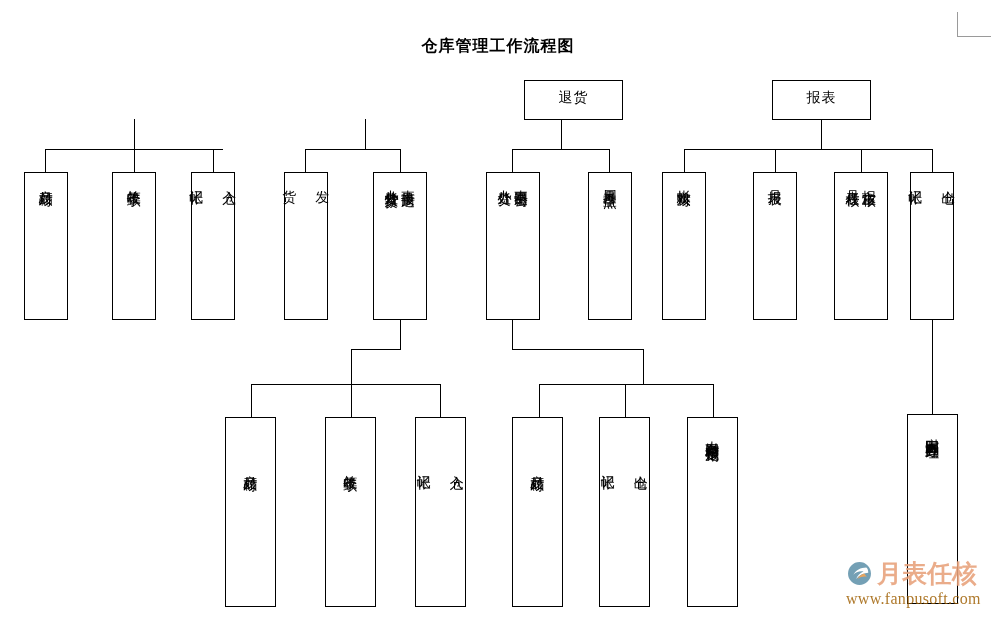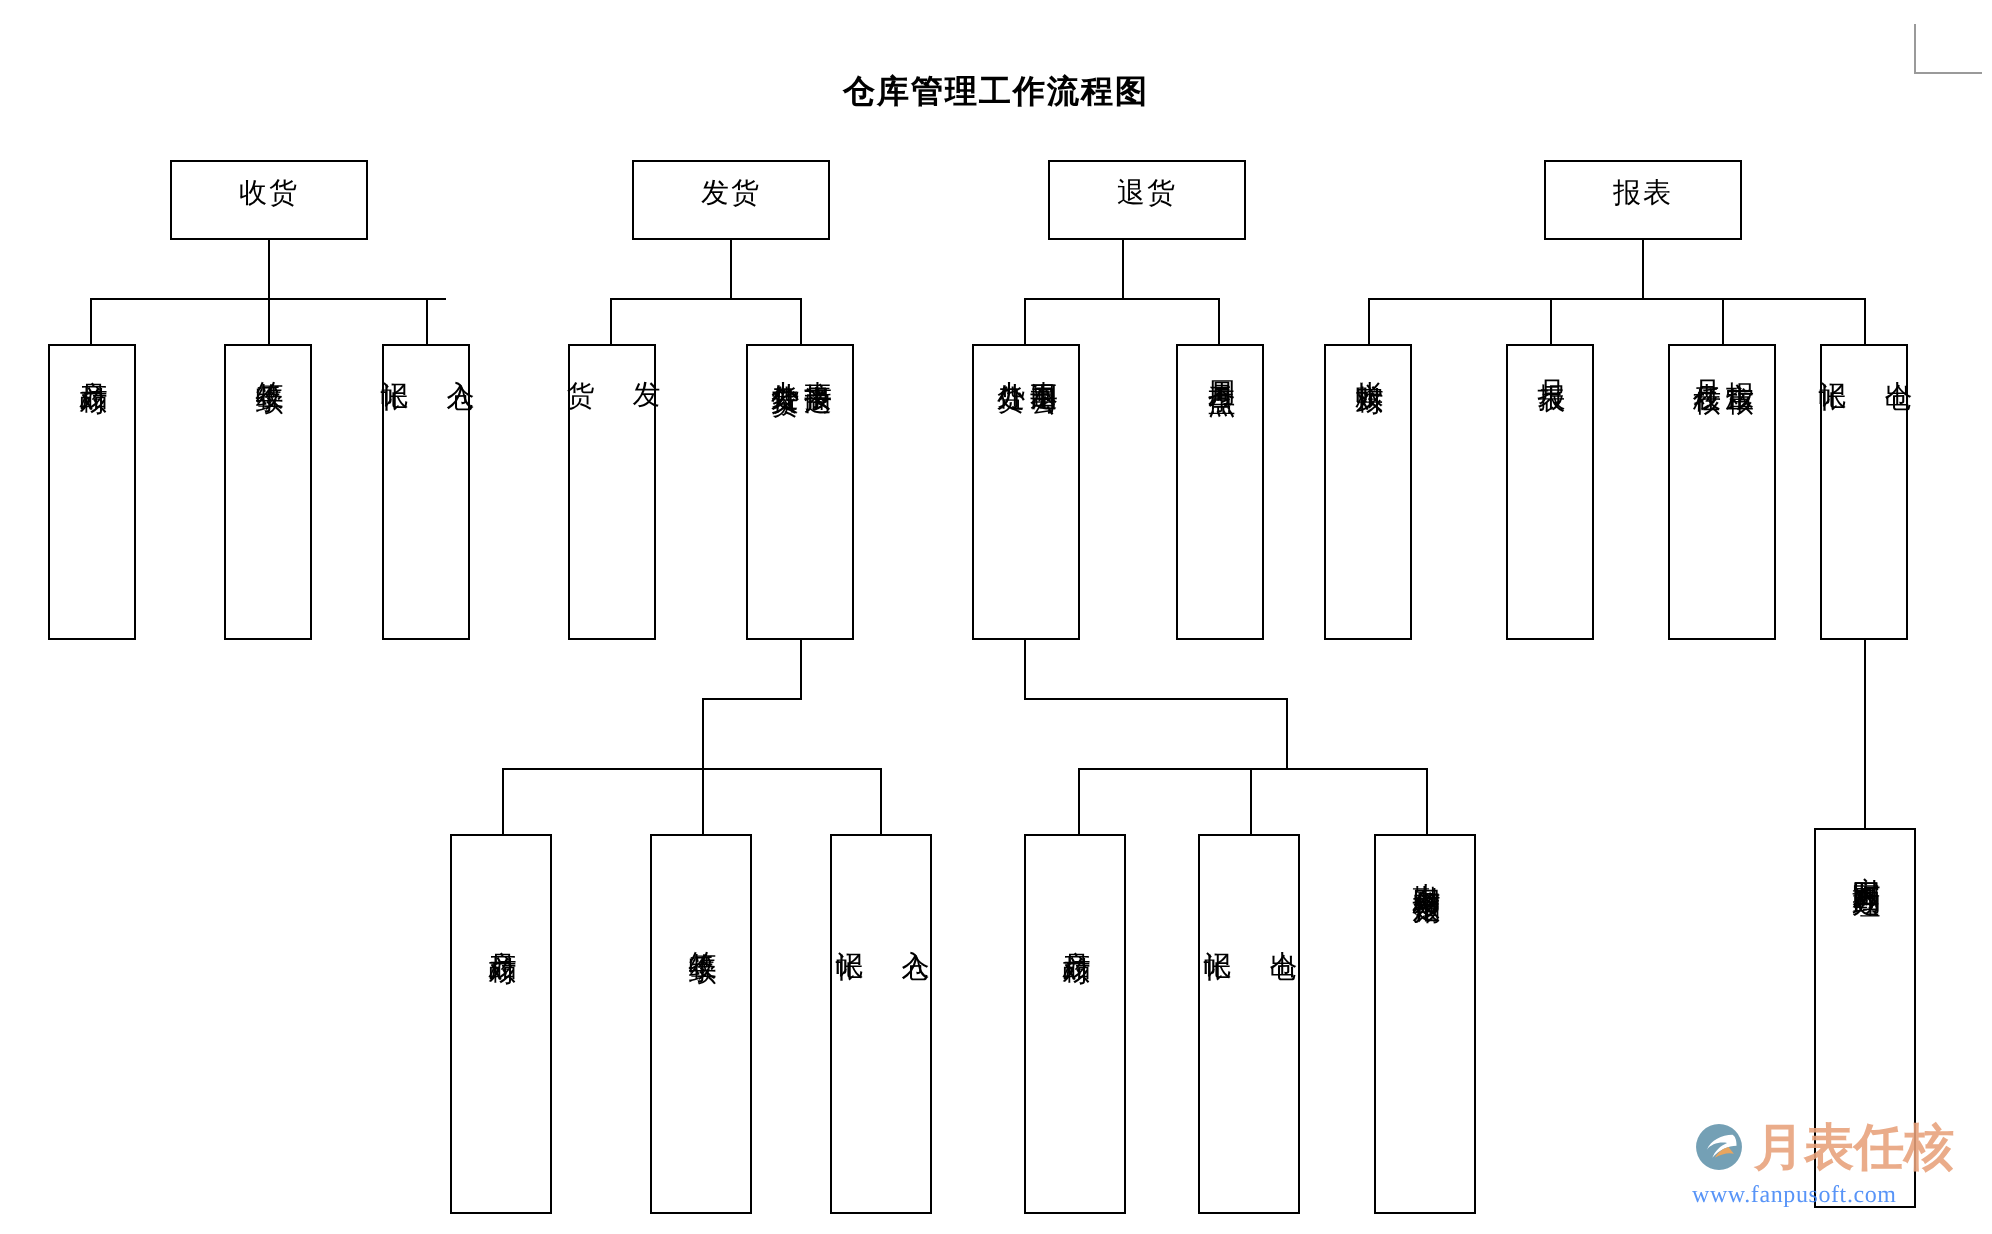--- a/index.html
+++ b/index.html
@@ -87,22 +87,22 @@
   .wm-row{display:flex;align-items:center;gap:4px;}
   .wm-text{
     font-size:25px;font-weight:bold;
     color:#e8a17a;
     opacity:.88;
     letter-spacing:0px;
     line-height:1;
   }
   .wm-url{
     margin-top:3px;
-    font-size:12px;
-    color:#3b82f6;
+    font-size:16px;
+    color:#a16207;
     opacity:.85;
     letter-spacing:.3px;
     font-family:"Liberation Serif",serif;
   }
   .wm-mark{
     width:27px;height:27px;
     flex:0 0 auto;
   }
 </style>
 </head>
@@ -148,26 +148,20 @@
   <div class="ln v" style="left:512px;top:320px;height:30px;"></div>
   <div class="ln h" style="left:512px;top:349px;width:132px;"></div>
   <div class="ln v" style="left:643px;top:349px;height:36px;"></div>
   <div class="ln h" style="left:539px;top:384px;width:175px;"></div>
   <div class="ln v" style="left:539px;top:384px;height:33px;"></div>
   <div class="ln v" style="left:625px;top:384px;height:33px;"></div>
   <div class="ln v" style="left:713px;top:384px;height:33px;"></div>
 
   <div class="ln v" style="left:932px;top:320px;height:94px;"></div>
 
-  <div class="node" style="left:85px;top:80px;width:99px;height:40px;">
-    <span class="h-label">收货</span>
-  </div>
-  <div class="node" style="left:316px;top:80px;width:99px;height:40px;">
-    <span class="h-label">发货</span>
-  </div>
   <div class="node" style="left:512px;top:80px;width:99px;height:40px;margin-left:12px;">
     <span class="h-label">退货</span>
   </div>
   <div class="node" style="left:772px;top:80px;width:99px;height:40px;">
     <span class="h-label">报表</span>
   </div>
 
   <div class="node" style="left:24px;top:172px;width:44px;height:148px;">
     <div class="vcols">
       <span class="vcol">产品核对</span>

